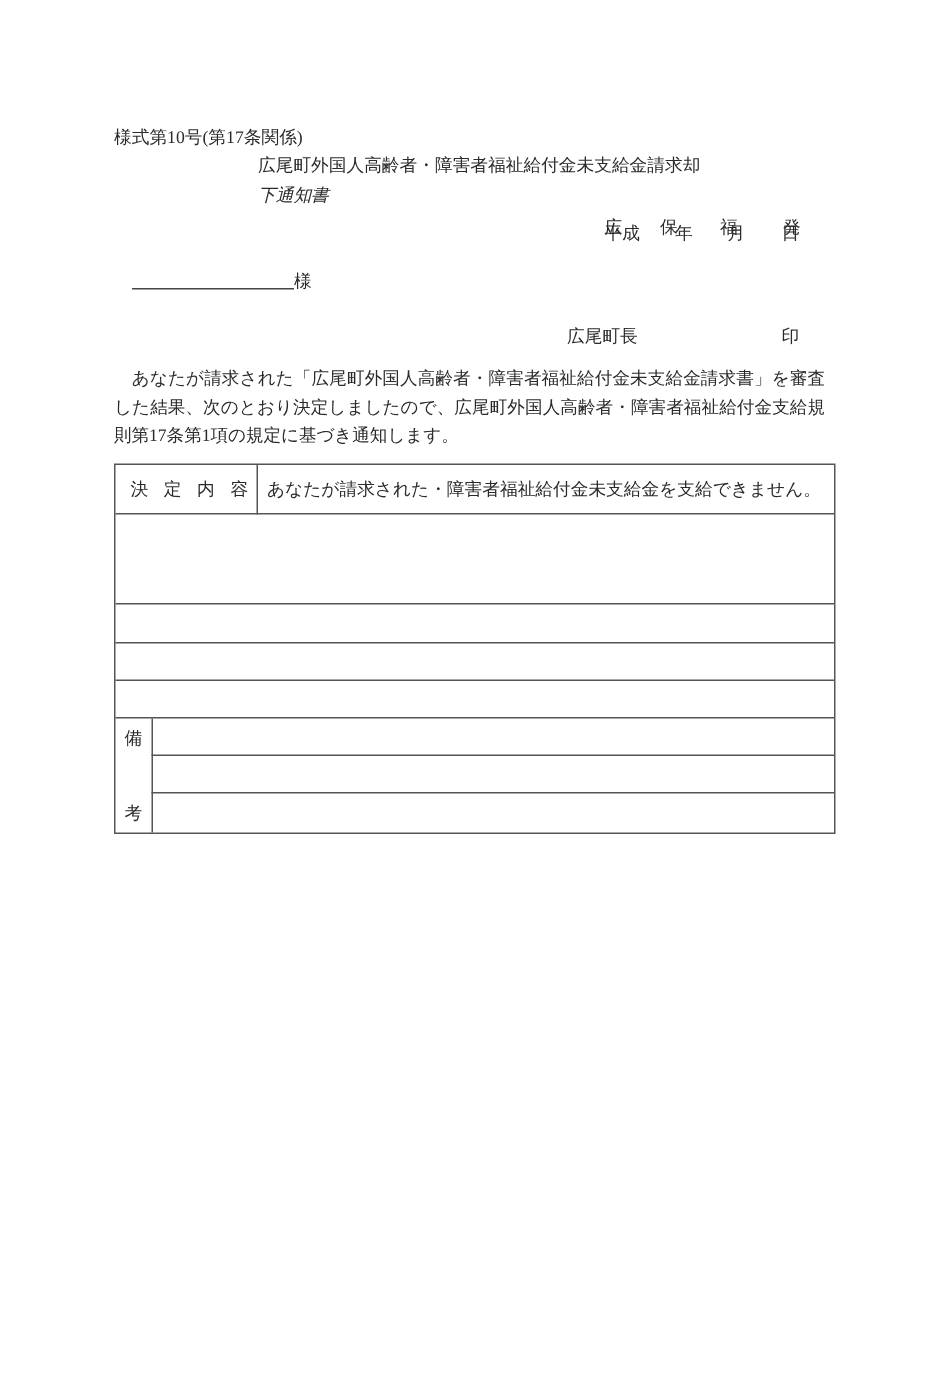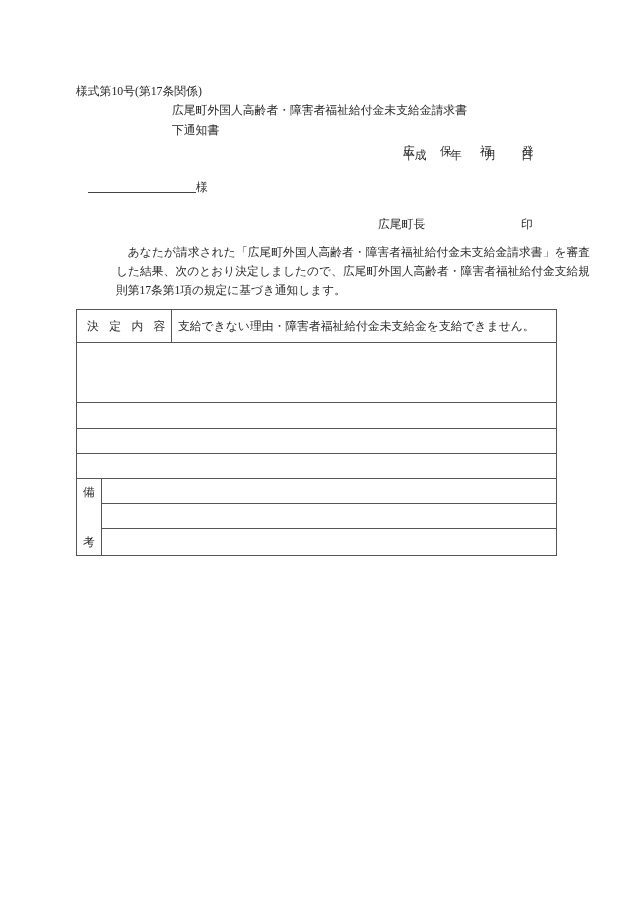--- a/index.html
+++ b/index.html
@@ -15,21 +15,21 @@
       font-family: "Liberation Serif", "DejaVu Serif", serif;
       color: #2a2a2a;
       font-size: 11.8px;
     }
     .abs { position: absolute; white-space: nowrap; line-height: 14px; }
 
     
     .form-number { left: 76px; top: 84px; }
     .title-line { left: 172px; }
     .title-line-1 { top: 103px; }
-    .title-line-2 { top: 123px; }
+    .title-line-2 { top: 123px; font-style: italic; }
 
     .docno { top: 144px; }
     .dateline { top: 148px; }
 
     .addressee-line {
       position: absolute;
       left: 88px; top: 192px;
       width: 108px; height: 0;
       border-bottom: 1px solid #444;
     }
@@ -39,21 +39,20 @@
     .seal { left: 521px; top: 217px; }
 
     
     .body-line {
       position: absolute;
       left: 76px;
       width: 474px;
       white-space: nowrap;
       line-height: 19px;
       font-size: 11.7px;
-      margin-left: 40px;
     }
     .justify { text-align: justify; text-align-last: justify; }
     .body-line-1 { top: 243px; }
     .body-line-2 { top: 262px; }
     .body-line-3 { top: 281px; }
 
     
     .tbl {
       position: absolute;
       left: 76px;
@@ -102,21 +101,21 @@
       box-sizing: border-box;
     }
   </style>
 </head>
 <body>
 
 <div>
 
   <div class="abs form-number">様式第10号(第17条関係)</div>
 
-  <div class="abs title-line title-line-1">広尾町外国人高齢者・障害者福祉給付金未支給金請求書</div>
+  <div class="abs title-line title-line-1">広尾町外国人高齢者・障害者福祉給付金未支給金請求却</div>
   <div class="abs title-line title-line-2">下通知書</div>
 
   <div class="abs docno" style="left:403px">広</div>
   <div class="abs docno" style="left:440px">保</div>
   <div class="abs docno" style="left:480px">福</div>
   <div class="abs docno" style="left:522px">発</div>
 
   <div class="abs dateline" style="left:403px">平成</div>
   <div class="abs dateline" style="left:450px">年</div>
   <div class="abs dateline" style="left:485px">月</div>
@@ -130,21 +129,21 @@
 
   <div class="body-line body-line-1 justify">　あなたが請求された「広尾町外国人高齢者・障害者福祉給付金未支給金請求書」を審査</div>
   <div class="body-line body-line-2 justify">した結果、次のとおり決定しましたので、広尾町外国人高齢者・障害者福祉給付金支給規</div>
   <div class="body-line body-line-3">則第17条第1項の規定に基づき通知します。</div>
 
   <div class="tbl">
 
     <div class="row" style="top:0;height:33px">
       <div class="cell-text decision-label" style="top:9px">決定内容</div>
       <div class="v-divider" style="left:94px;height:33px"></div>
-      <div class="cell-text" style="left:101px;top:9px">支給できない理由・障害者福祉給付金未支給金を支給できません。</div>
+      <div class="cell-text" style="left:101px;top:9px">あなたが請求された・障害者福祉給付金未支給金を支給できません。</div>
     </div>
 
 
     <div class="row" style="top:68px;height:25px">
       <span class="cell-text" style="left:12px;top:5px"></span>
     </div>
     <div class="row" style="top:93px;height:26px">
       <span class="cell-text" style="left:12px;top:5px"></span>
     </div>
     <div class="row" style="top:119px;height:25px">

